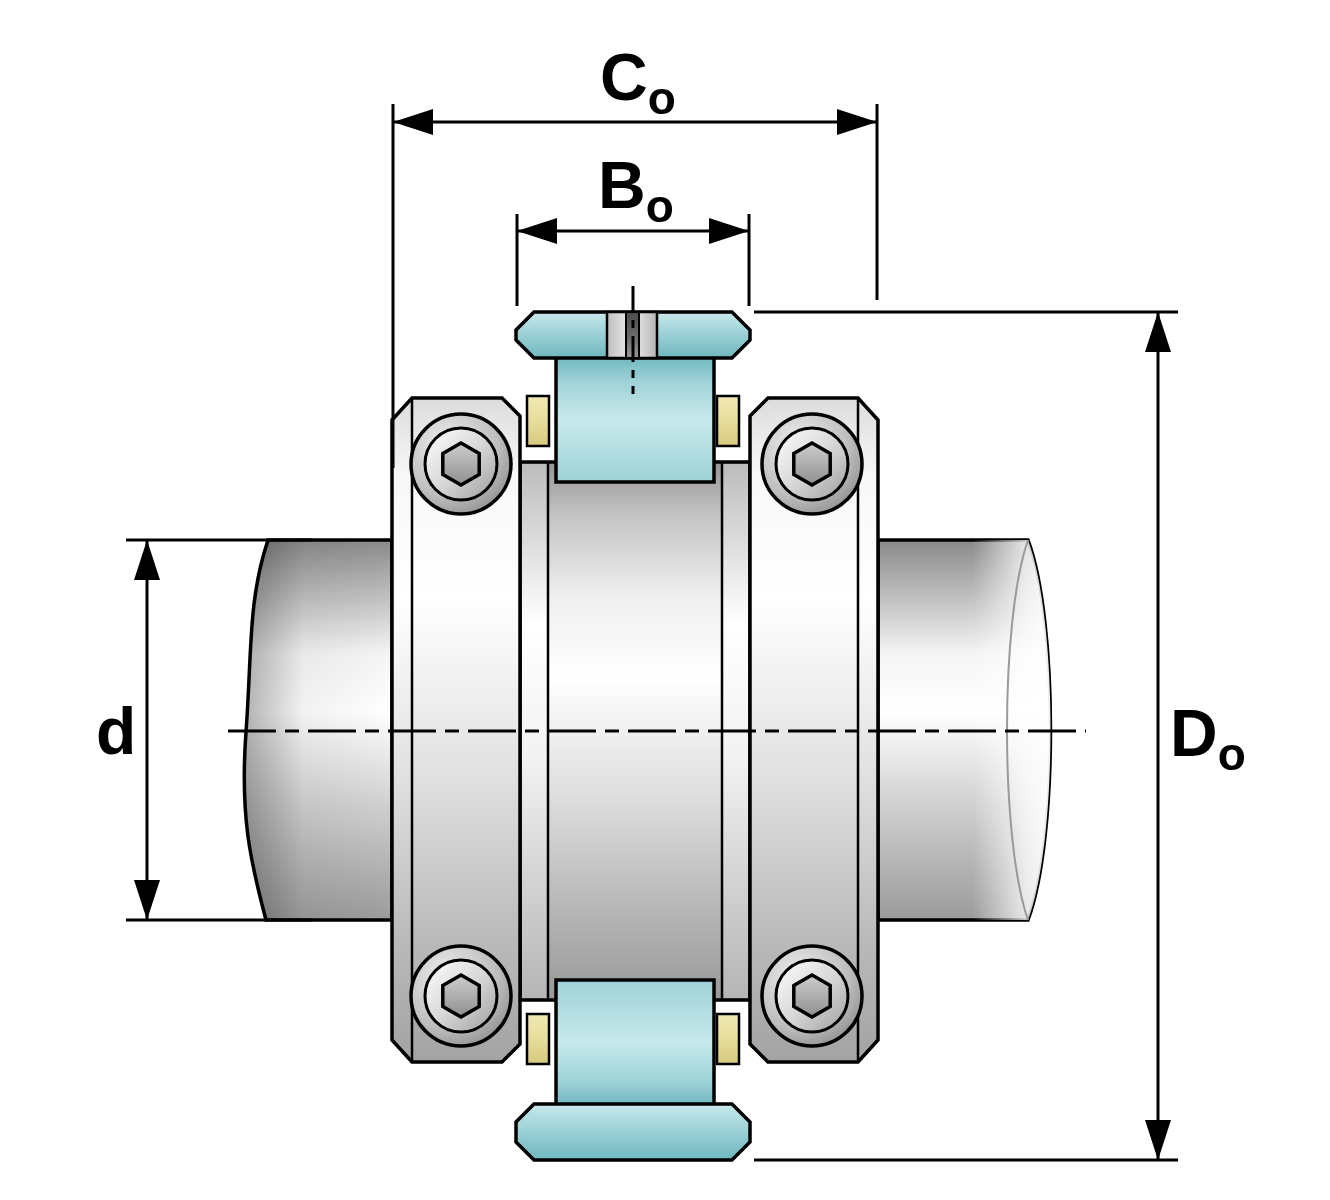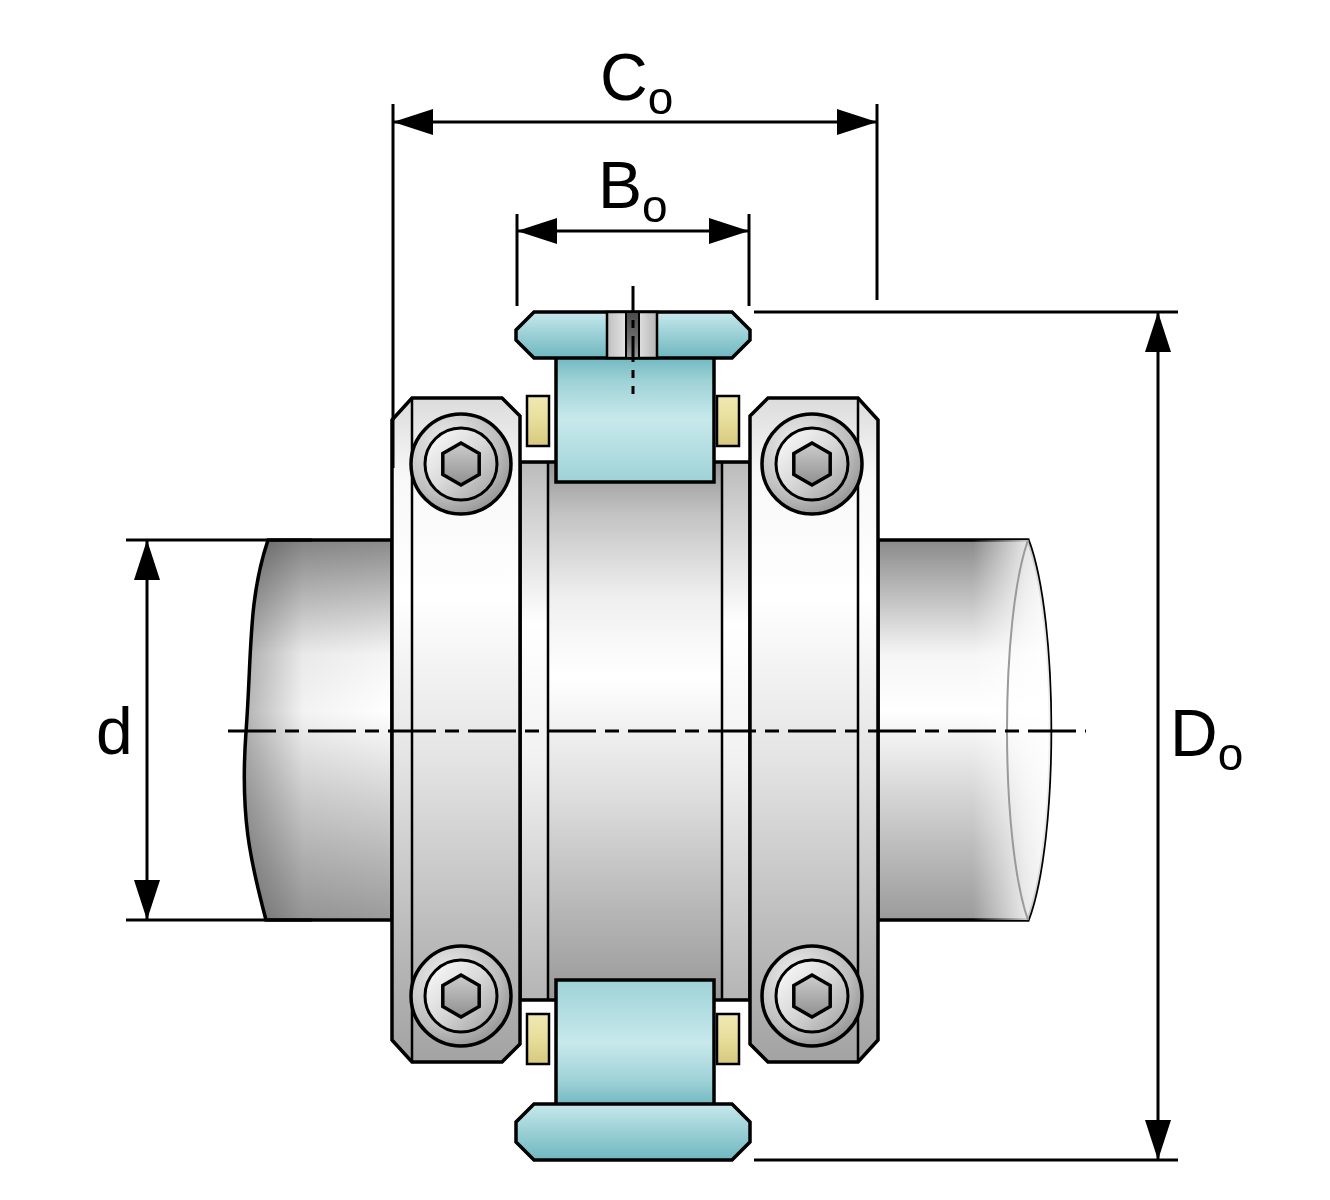--- a/index.html
+++ b/index.html
@@ -1,16 +1,16 @@
 <!DOCTYPE html>
 <html><head>
 <meta charset="utf-8">
 <style>
   html,body{margin:0;padding:0;background:#ffffff;}
-  .stage{position:relative;width:1330px;height:1200px;background:#ffffff;overflow:hidden;}
+  .stage{position:relative;width:1330px;height:1200px;background:#ffffff;overflow:hidden;font-weight:bold;}
   svg{display:block;}
   .dim{font-family:"Liberation Sans","DejaVu Sans",sans-serif;font-size:66px;fill:#000;}
   .sub{font-size:46px;}
   .dimline{stroke:#000;stroke-width:3;fill:none;}
   .extline{stroke:#000;stroke-width:3;fill:none;}
   .outline{stroke:#000;stroke-width:3.5;}
   .thinline{stroke:#000;stroke-width:2.5;}
   .arrow{fill:#000;stroke:none;}
   .centerline{stroke:#000;stroke-width:3;fill:none;}
 </style>

